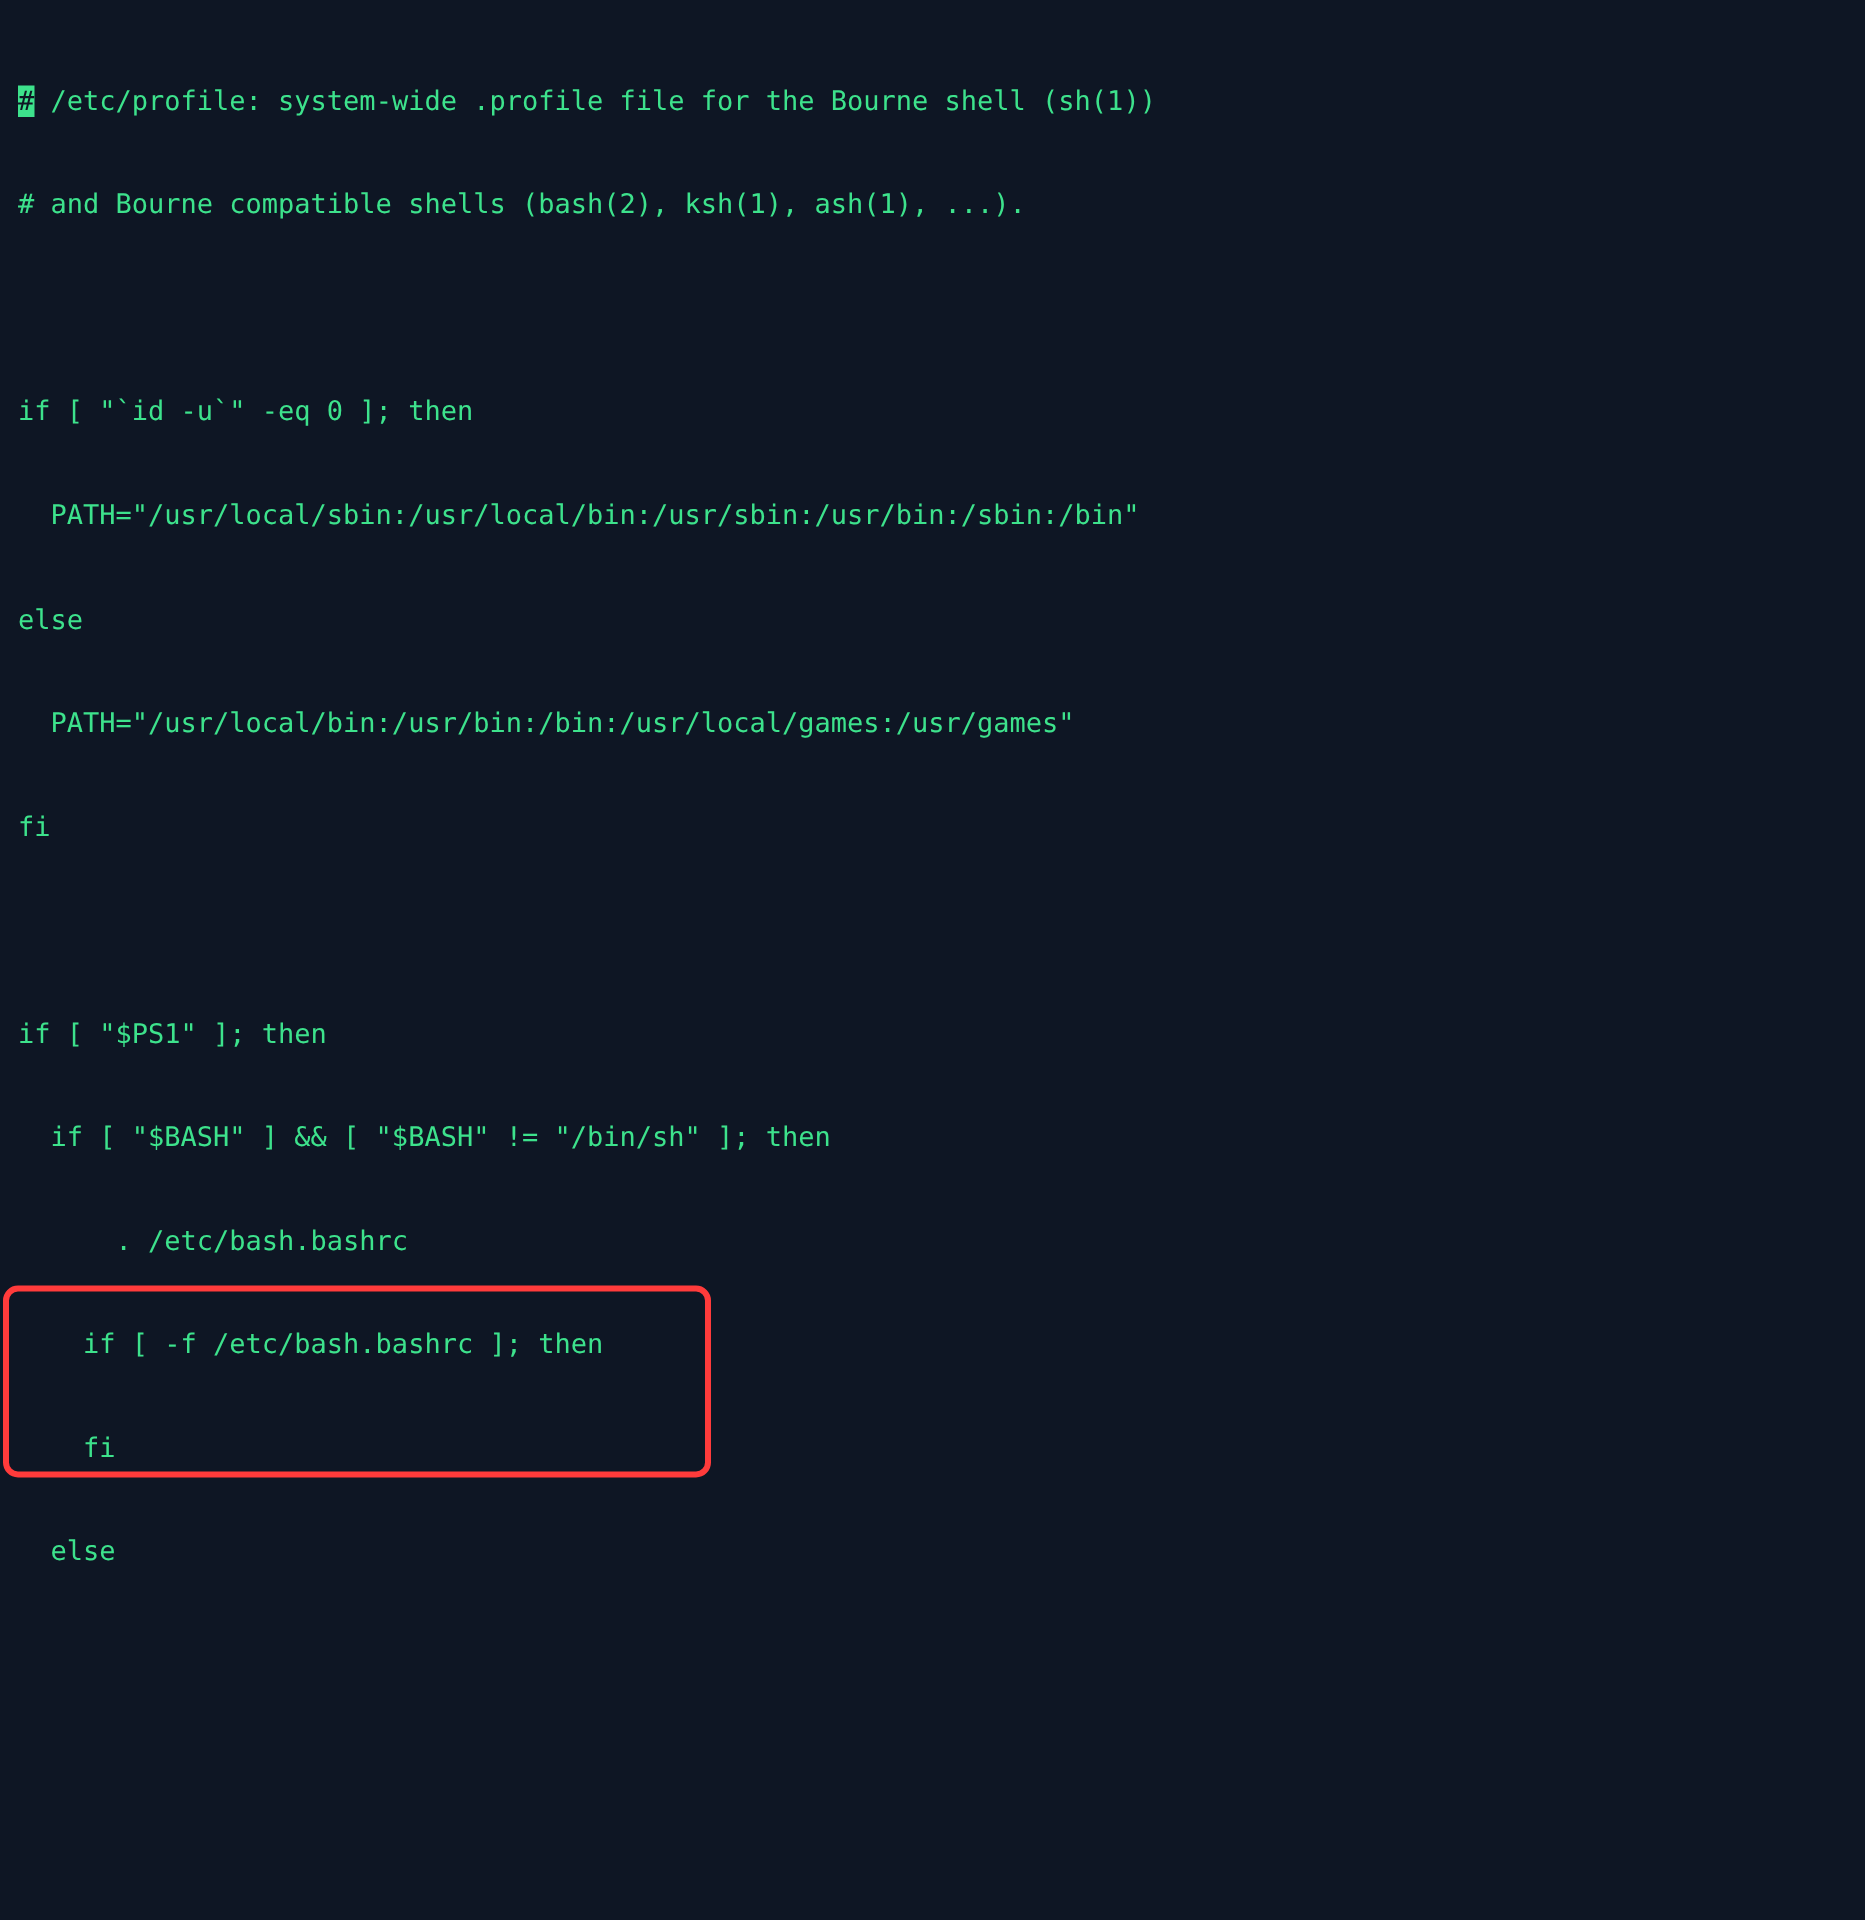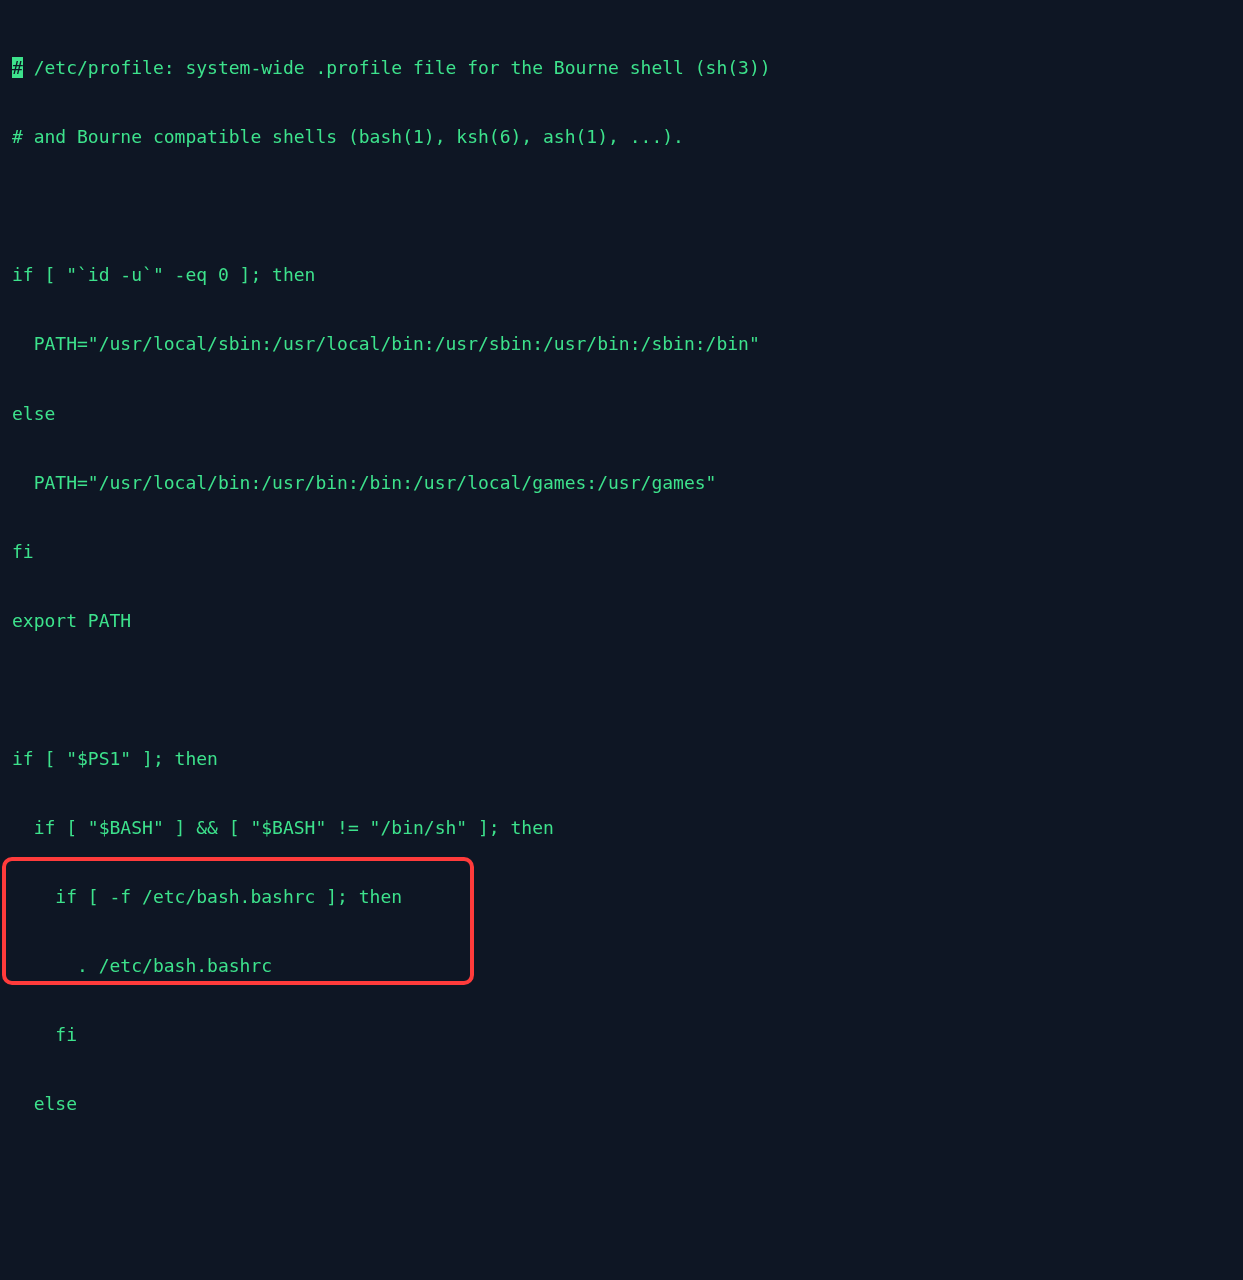--- a/index.html
+++ b/index.html
@@ -34,34 +34,33 @@
     top: 857px;
     width: 464px;
     height: 120px;
     pointer-events: none;
   }
 </style>
 </head>
 <body>
 
 <div class="editor">
-  <div class="line"><span class="cursor">#</span><span> /etc/profile: system-wide .profile file for the Bourne shell (sh(3))</span></div>
-  <div class="line"># and Bourne compatible shells (bash(1), ksh(6), ash(1), ...).</div>
+  <div class="line"><span class="cursor">#</span><span> /etc/profile: system-wide .profile file for the Bourne shell (sh(1))</span></div>
+  <div class="line"># and Bourne compatible shells (bash(2), ksh(1), ash(1), ...).</div>
   <div class="line"></div>
   <div class="line">if [ "`id -u`" -eq 0 ]; then</div>
   <div class="line">  PATH="/usr/local/sbin:/usr/local/bin:/usr/sbin:/usr/bin:/sbin:/bin"</div>
   <div class="line">else</div>
   <div class="line">  PATH="/usr/local/bin:/usr/bin:/bin:/usr/local/games:/usr/games"</div>
   <div class="line">fi</div>
-  <div class="line">export PATH</div>
   <div class="line"></div>
   <div class="line">if [ "$PS1" ]; then</div>
   <div class="line">  if [ "$BASH" ] &amp;&amp; [ "$BASH" != "/bin/sh" ]; then</div>
+  <div class="line">      . /etc/bash.bashrc</div>
   <div class="line">    if [ -f /etc/bash.bashrc ]; then</div>
-  <div class="line">      . /etc/bash.bashrc</div>
   <div class="line">    fi</div>
   <div class="line">  else</div>
   
   
   
   
   
   
   
   

